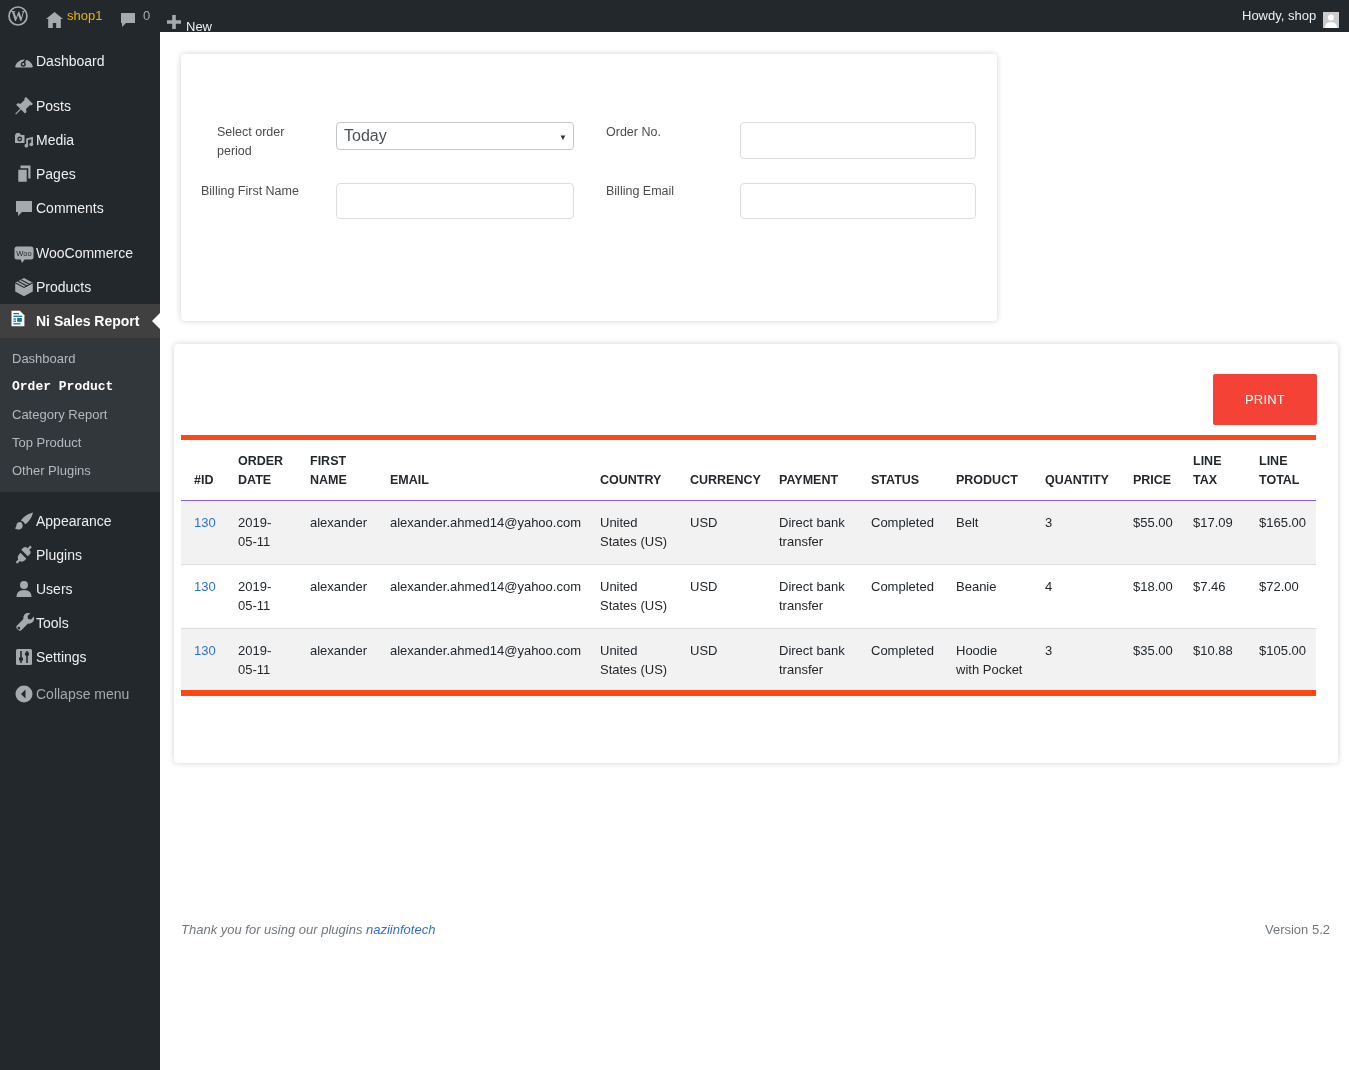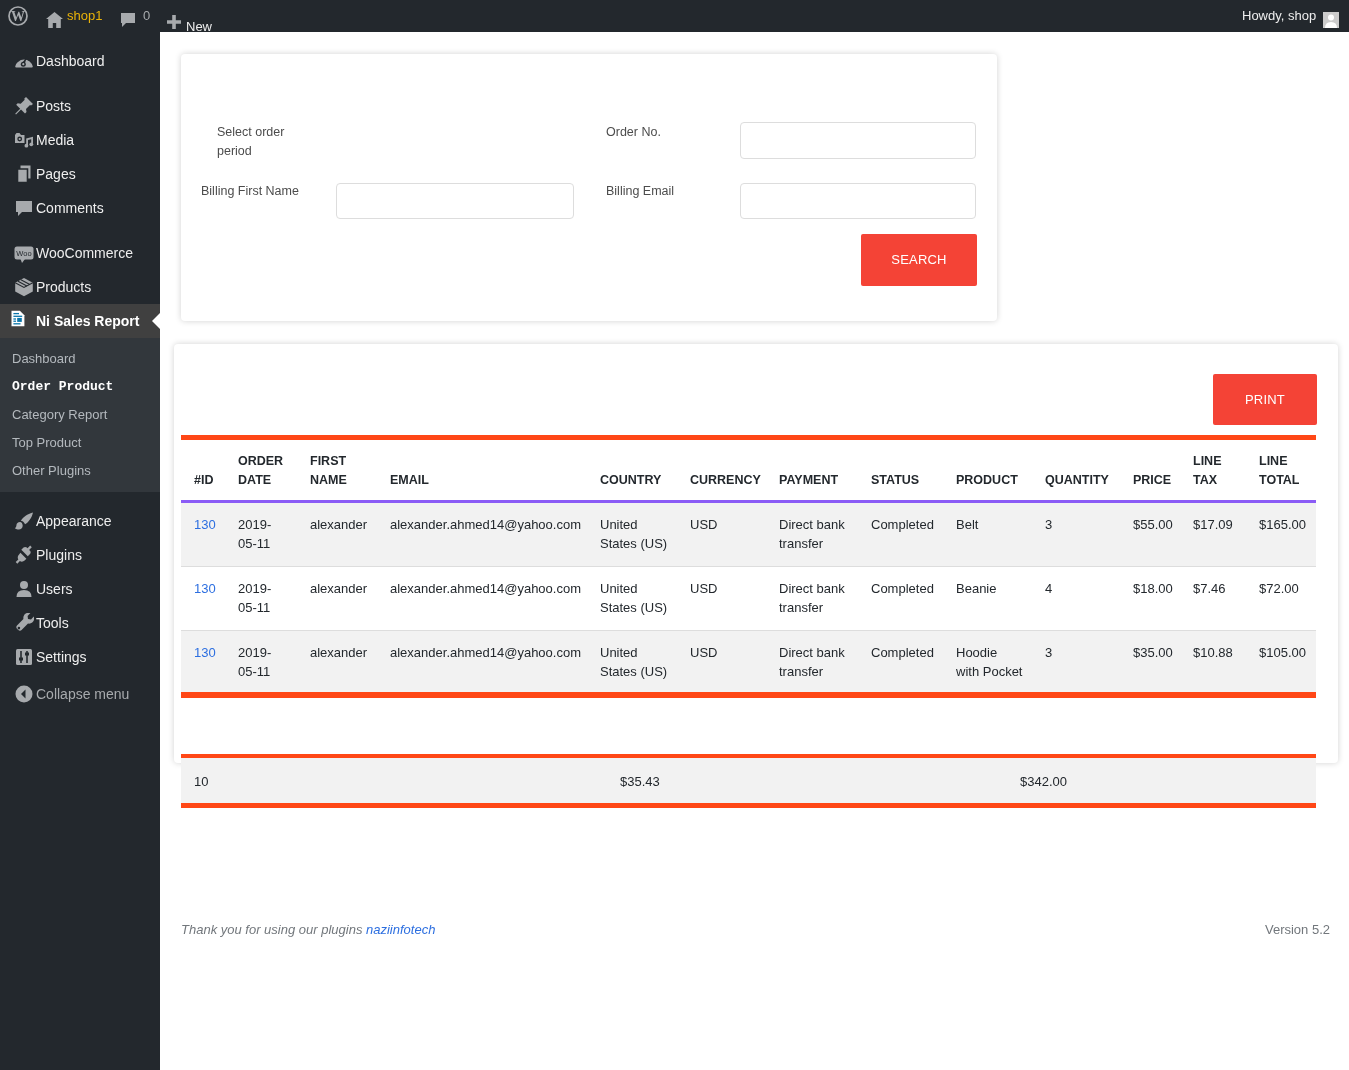--- a/index.html
+++ b/index.html
@@ -26,21 +26,21 @@
 .finput { position:absolute; border:1px solid #ddd; border-radius:4px; background:#fff; }
 #selbox { position:absolute; left:155px; top:68px; width:238px; height:28px; border:1px solid #c2c6ca; border-radius:4px; background:#fff; }
 #selbox .t { position:absolute; left:7px; top:4px; font-size:16px; color:#4a5056; }
 #selbox .a { position:absolute; right:6px; top:10px; font-size:8px; color:#333; }
 .rbtn { position:absolute; background:#f44336; color:#fff; border-radius:2px; text-align:center; font-size:13px; letter-spacing:0.2px; }
 #search { left:680px; top:180px; width:116px; height:52px; line-height:52px; }
 #card2 { left:174px; top:344px; width:1164px; height:419px; }
 #print { left:1039px; top:30px; width:104px; height:51px; line-height:51px; }
 table { border-collapse:collapse; table-layout:fixed; }
 #t1 { position:absolute; left:7px; top:91px; width:1135px; border-top:5px solid #ff4716; border-bottom:6px solid #ff4716; }
-#t1 th { font-size:12.5px; color:#23282d; text-align:left; vertical-align:bottom; padding:12px 13px 10px 13px; line-height:19px; border-bottom:3px solid #8b5cf6; font-weight:bold; }
+#t1 th { font-size:12.5px; color:#23282d; text-align:left; vertical-align:bottom; padding:12px 13px 10px 13px; line-height:19px; border-bottom:1px solid #8b5cf6; font-weight:bold; }
 #t1 td { font-size:13px; white-space:nowrap; color:#23282d; text-align:left; vertical-align:top; padding:12px 13px 13px 13px; line-height:19px; border-bottom:1px solid #ddd; }
 #t1 tr.last td { border-bottom:none; padding-bottom:11px; }
 #t1 tr.odd { background:#f2f2f2; }
 #t1 a, #t2 a { color:#2d6fe0; text-decoration:none; }
 #t2 { position:absolute; left:7px; top:410px; width:1135px; border-top:4px solid #ff4716; border-bottom:5px solid #ff4716; }
 #t2 th { font-size:12.5px; color:#23282d; text-align:left; padding:12px 13px 8px 13px; line-height:19px; border-bottom:1px solid #e3e3e3; font-weight:bold; }
 #t2 td { font-size:13px; color:#23282d; text-align:left; padding:14px 13px 12px 13px; line-height:19px; background:#f2f2f2; }
 #footer { position:absolute; left:181px; top:922px; width:1150px; height:20px; font-size:13px; color:#72777c; }
 </style>
 </head>
@@ -210,27 +210,30 @@
       <svg width="20" height="20" viewBox="0 0 20 20">
         <circle cx="10" cy="10" r="8.5" fill="#a7aaad"></circle>
         <path d="M11.5 5.5 L7 10 l4.5 4.5 Z" fill="#23282d"></path>
       </svg>
       <span class="txt">Collapse menu</span>
     </div>
 </div>
 
 <div id="card1" class="card">
   <div class="flabel" style="left:20px;top:69px;width:80px;margin-left:16px;">Select order period</div>
+  <div id="selbox">
+      <span class="t">Today</span>
+      <span class="a">▼</span>
+    </div>
   <div class="flabel" style="left:425px;top:69px;">Order No.</div>
   <div class="finput" style="left:559px;top:68px;width:236px;height:37px;"></div>
   <div class="flabel" style="left:20px;top:128px;">Billing First Name</div>
   <div class="finput" style="left:155px;top:129px;width:238px;height:36px;"></div>
   <div class="flabel" style="left:425px;top:128px;">Billing Email</div>
   <div class="finput" style="left:559px;top:129px;width:236px;height:36px;"></div>
-  <div id="search" class="rbtn">SEARCH</div>
 </div>
 
 <div id="card2" class="card">
   <div id="print" class="rbtn">PRINT</div>
   <table id="t1">
     <colgroup>
         <col style="width:44px">
         <col style="width:72px">
         <col style="width:80px">
         <col style="width:210px">
@@ -307,25 +310,20 @@
         </tr>
   </tbody>
     </table>
   <table id="t2">
     <colgroup>
         <col style="width:426px">
         <col style="width:400px">
         <col style="width:309px">
       </colgroup>
     <tbody>
-    <tr>
-          <td>10</td>
-          <td>$35.43</td>
-          <td>$342.00</td>
-        </tr>
   </tbody>
     </table>
 </div>
 
 <div id="footer">
   <span style="font-style:italic;">Thank you for using our plugins <a href="#" style="color:#2d6fe0;text-decoration:none;">naziinfotech</a></span>
   <span style="position:absolute;right:1px;top:0;">Version 5.2</span>
 </div>
 
 </body></html>

